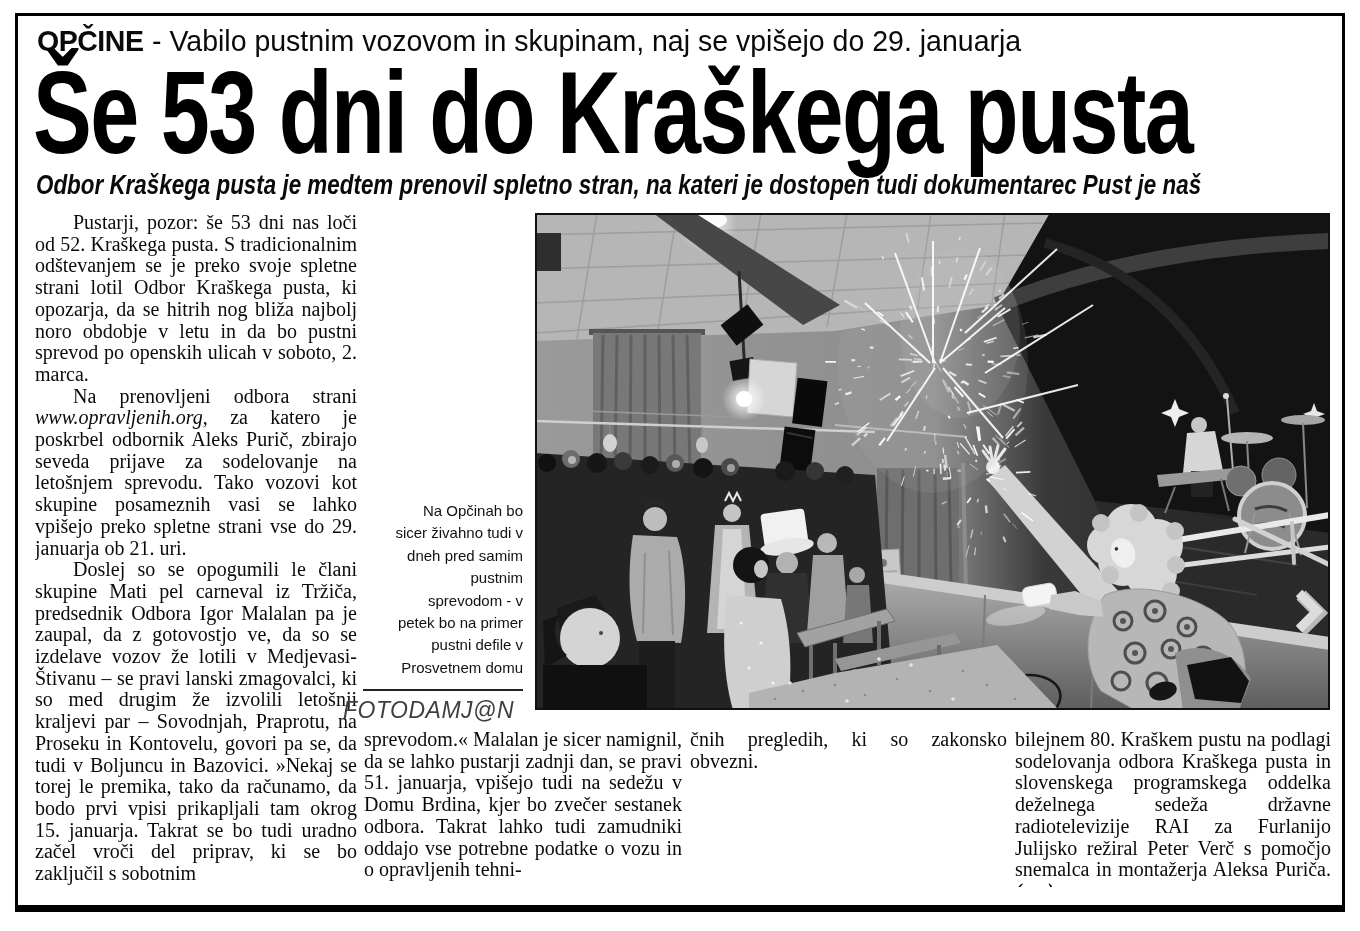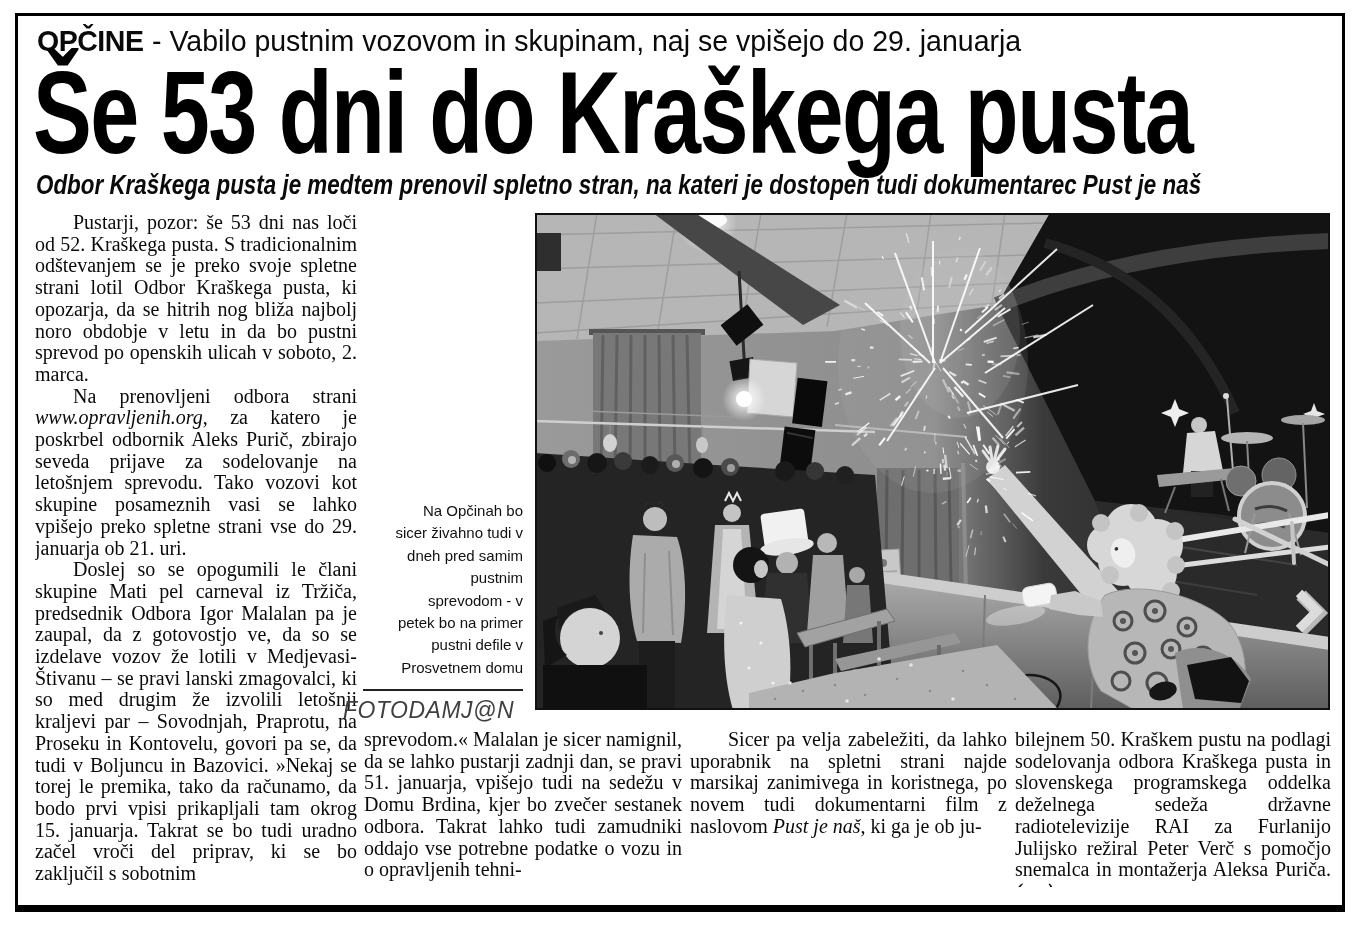--- a/index.html
+++ b/index.html
@@ -570,18 +570,18 @@
 
   <rect x="1" y="1" width="793" height="495" fill="none" stroke="#111" stroke-width="2"></rect>
 </svg>
 </div>
 
 <div class="col" id="col2">
   <p class="cont"><span>sprevodom.« Malalan je sicer namignil, da se lahko pustarji zadnji dan, se pravi 51. januarja, vpišejo tudi na sedežu v Domu Brdina, kjer bo zvečer sestanek odbora. Takrat lahko tudi zamudniki oddajo vse potrebne podatke o vozu in o opravljenih tehni-</span></p>
 </div>
 
 <div class="col" id="col3">
-  <p><span>Sicer pa velja zabeležiti, da lahko uporabnik na spletni strani najde marsikaj zanimivega in koristnega, po novem tudi dokumentarni film z naslovom </span><span class="it">Pust je naš</span><span>, ki ga je ob ju-</span></p>
+  <p class="cont"><span>čnih pregledih, ki so zakonsko obvezni.</span></p>
 </div>
 
 <div class="col" id="col4">
-  <p class="cont"><span>bilejnem 50. Kraškem pustu na podlagi sodelovanja odbora Kraškega pusta in slovenskega programskega oddelka deželnega sedeža državne radiotelevizije RAI za Furlanijo Julijsko režiral Peter Verč s pomočjo snemalca in montažerja Aleksa Puriča. </span><span class="sig">(sas)</span></p>
+  <p class="cont"><span>bilejnem 80. Kraškem pustu na podlagi sodelovanja odbora Kraškega pusta in slovenskega programskega oddelka deželnega sedeža državne radiotelevizije RAI za Furlanijo Julijsko režiral Peter Verč s pomočjo snemalca in montažerja Aleksa Puriča. </span><span class="sig">(sas)</span></p>
 </div>
 
 </body></html>

